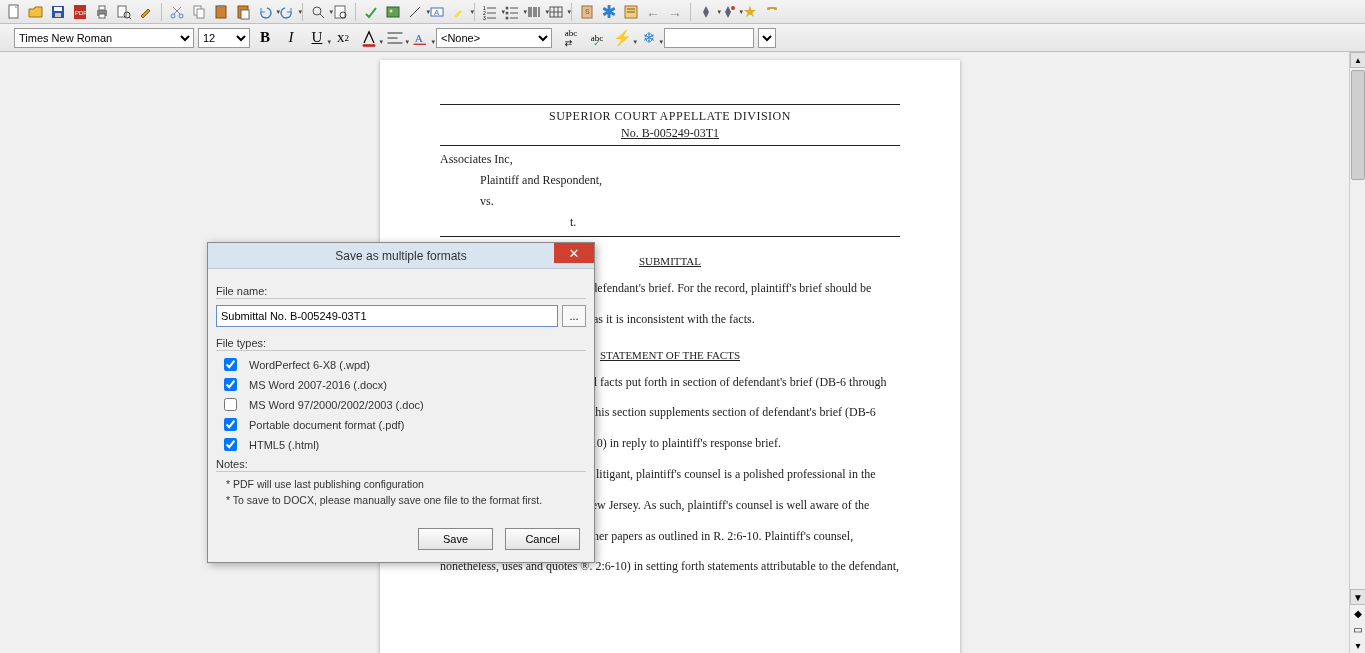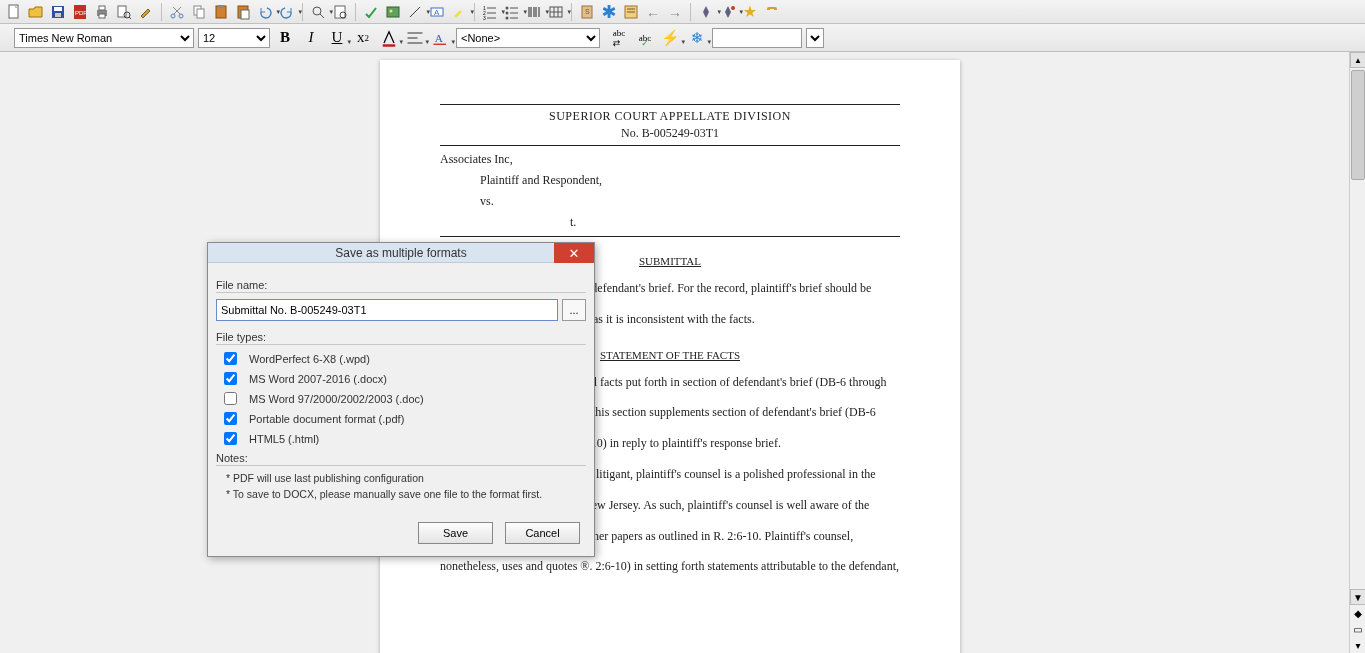--- a/index.html
+++ b/index.html
@@ -53,22 +53,22 @@
   height: 28px;
   gap: 4px;
 }
 .fmt-select {
   height: 20px;
   font-size: 11px;
   border: 1px solid #999;
   background: white;
 }
 .font-name { width: 180px; }
-.font-size { width: 72px; }
-.styles-sel { width: 144px; }
+.font-size { width: 52px; }
+.styles-sel { width: 116px; }
 .fmt-btn {
   width: 22px; height: 22px;
   display: flex; align-items: center; justify-content: center;
   cursor: pointer;
   border: 1px solid transparent;
   font-family: "Times New Roman", serif;
   font-size: 15px;
   position: relative;
 }
 .fmt-btn .dd { position: absolute; right: -4px; bottom: 2px; font-size: 7px; color: #444; }
@@ -98,21 +98,21 @@
   background: white;
   box-shadow: 0 1px 4px rgba(0,0,0,0.3);
   padding: 40px 60px;
   font-family: "Times New Roman", serif;
   font-size: 12px;
   color: #222;
 }
 .page .hr { border-top: 1.5px solid #222; margin: 4px 0; }
 .page .center { text-align: center; }
 .page .court-title { font-size: 12px; letter-spacing: 0.5px; margin: 2px 0; }
-.page .caseno { font-size: 12px; margin-bottom: 2px; }
+.page .caseno { font-size: 12px; margin-bottom: 2px; text-decoration: underline; }
 .page .party { margin: 6px 0; }
 .page .role { margin: 6px 0 6px 40px; font-family: Liberation Serif, serif; }
 .page .vs { margin: 6px 0 6px 40px; }
 .page .section-hd { text-align: center; text-decoration: underline; font-size: 11px; margin: 18px 0 10px; }
 .page p.body { margin: 8px 0; line-height: 1.9; }
 .page p.body.partial-left { margin-left: 130px; text-indent: 0; }
 
 
 .vscroll {
   position: absolute;
@@ -151,21 +151,21 @@
 .dialog {
   position: absolute;
   left: 207px; top: 242px;
   width: 388px;
   background: #f0f0f0;
   border: 1px solid #8a8a8a;
   box-shadow: 2px 2px 8px rgba(0,0,0,0.3);
 }
 .dialog-titlebar {
   background: #d8e4f0;
-  height: 20px;
+  height: 26px;
   display: flex;
   align-items: center;
   justify-content: center;
   position: relative;
   border-bottom: 1px solid #c0c8d0;
 }
 .dialog-titlebar .title {
   font-size: 12px;
   color: #333;
 }

